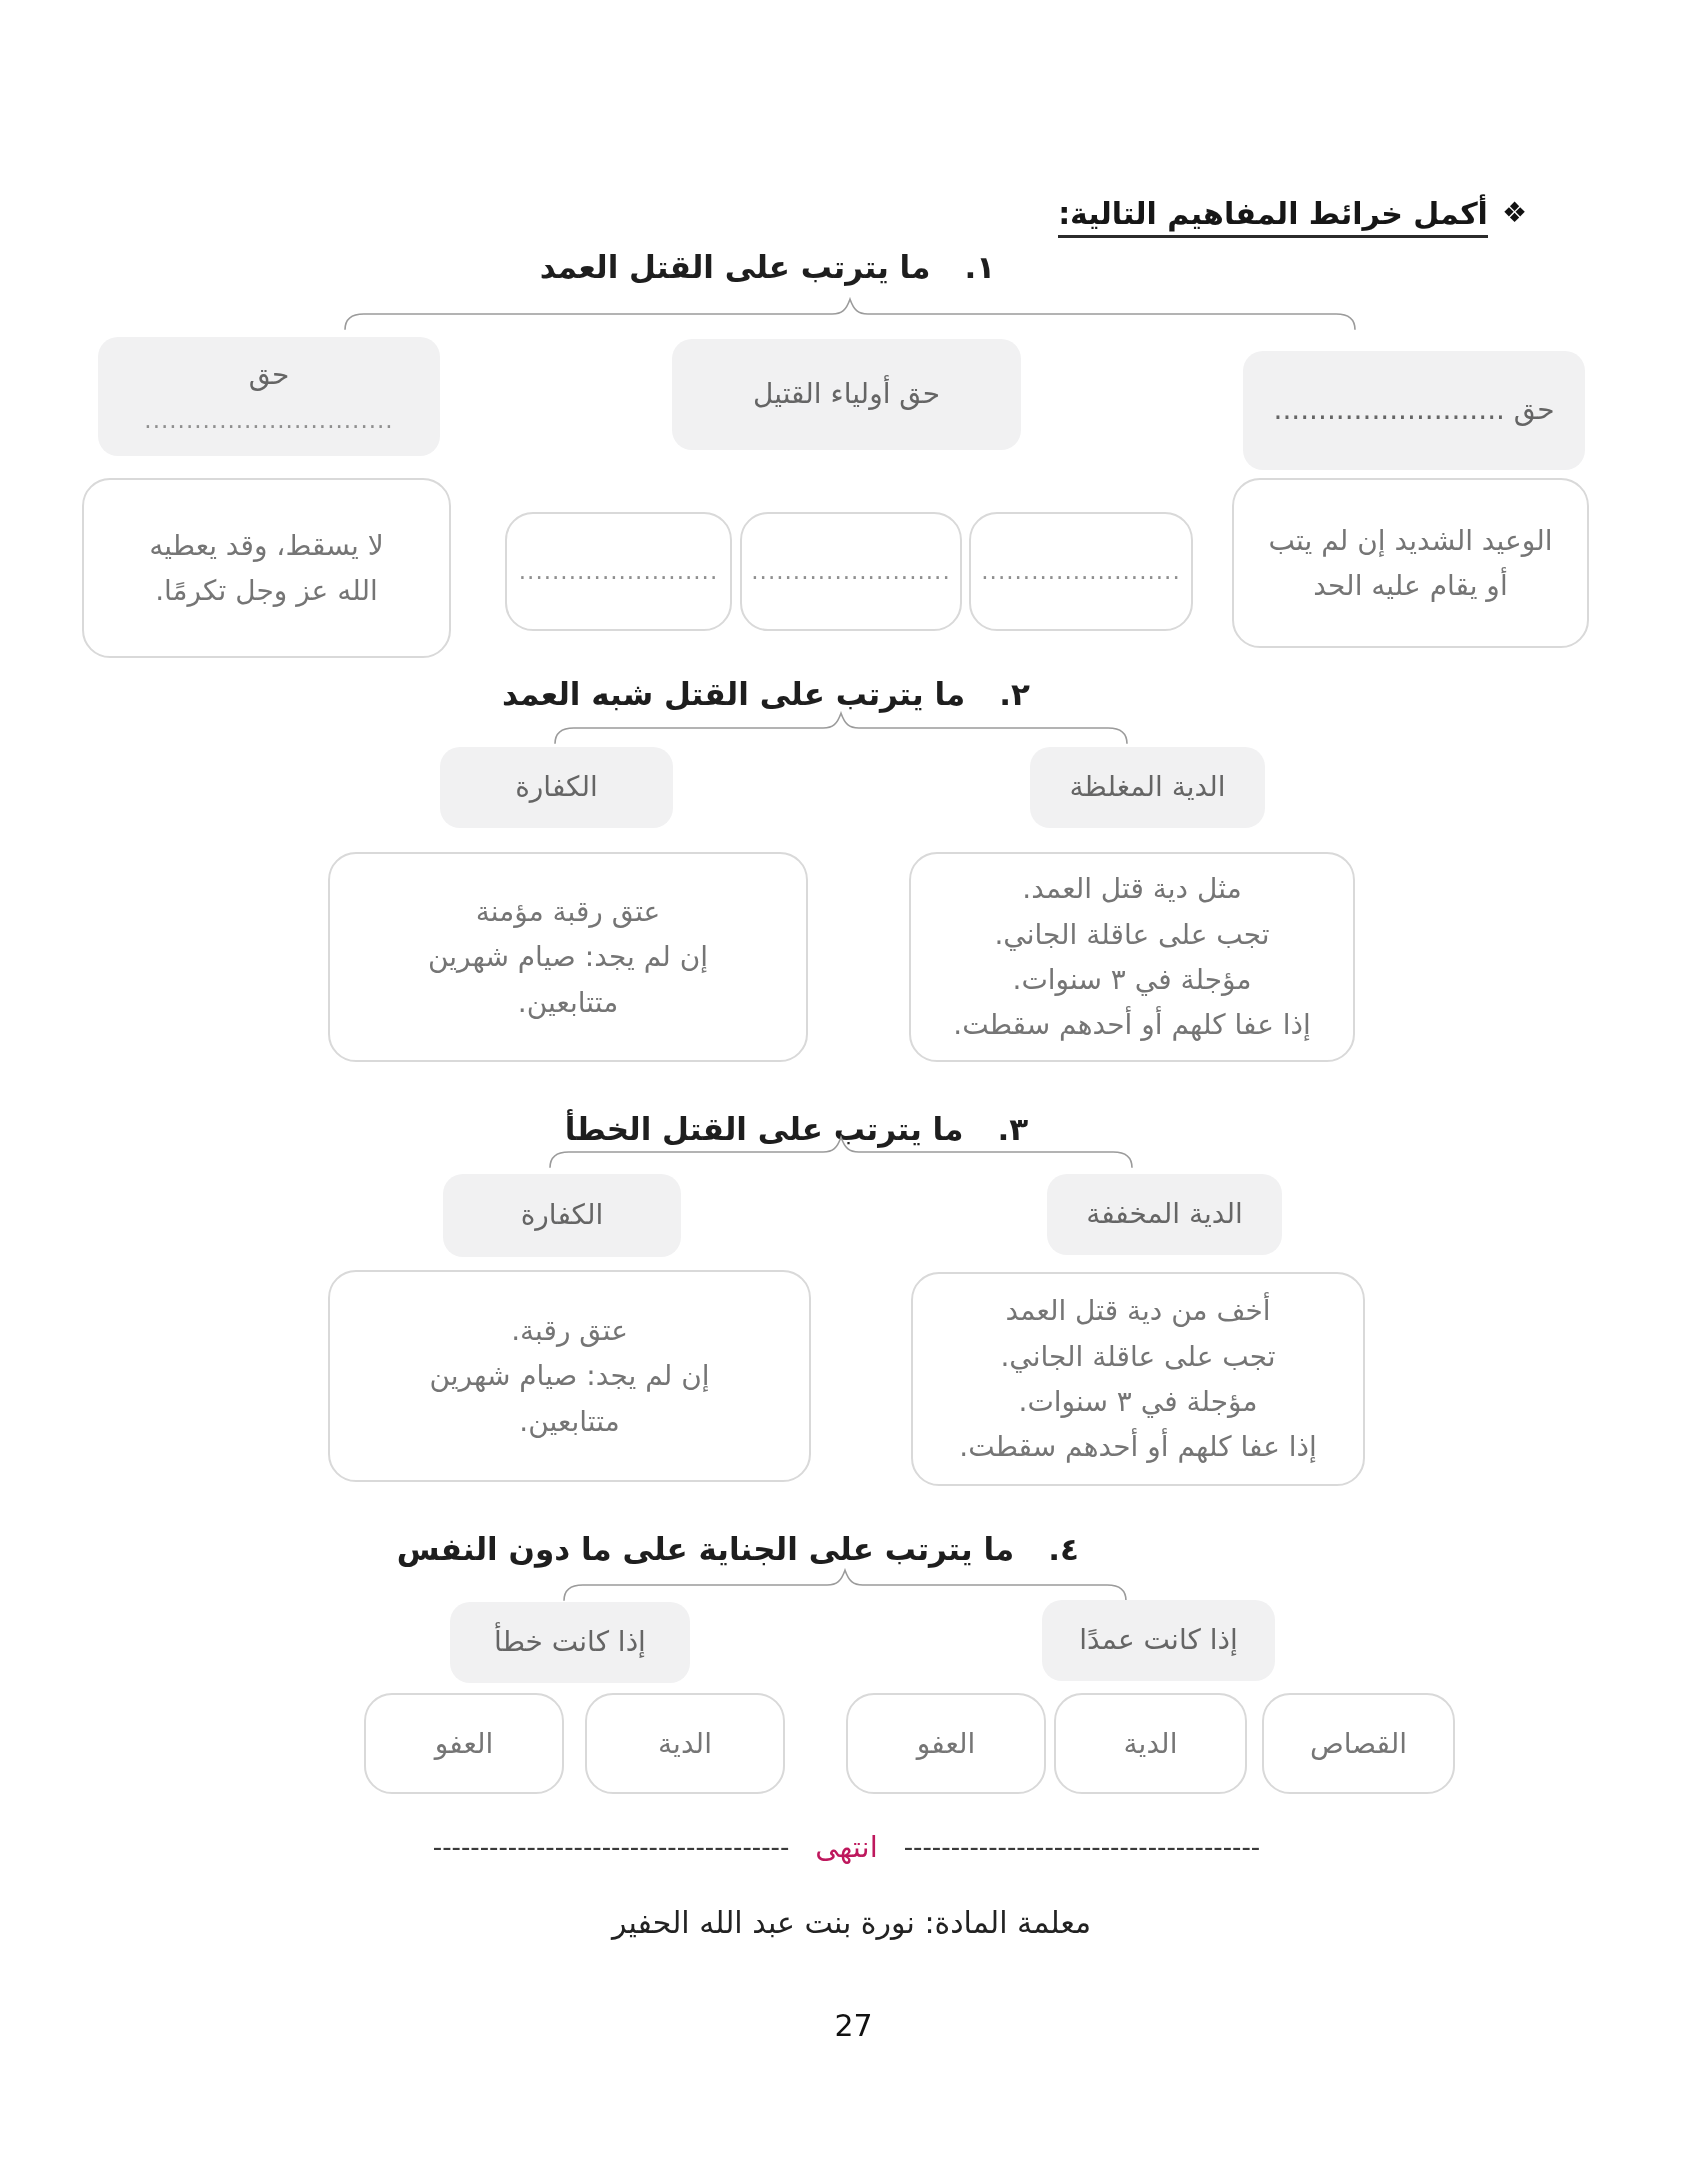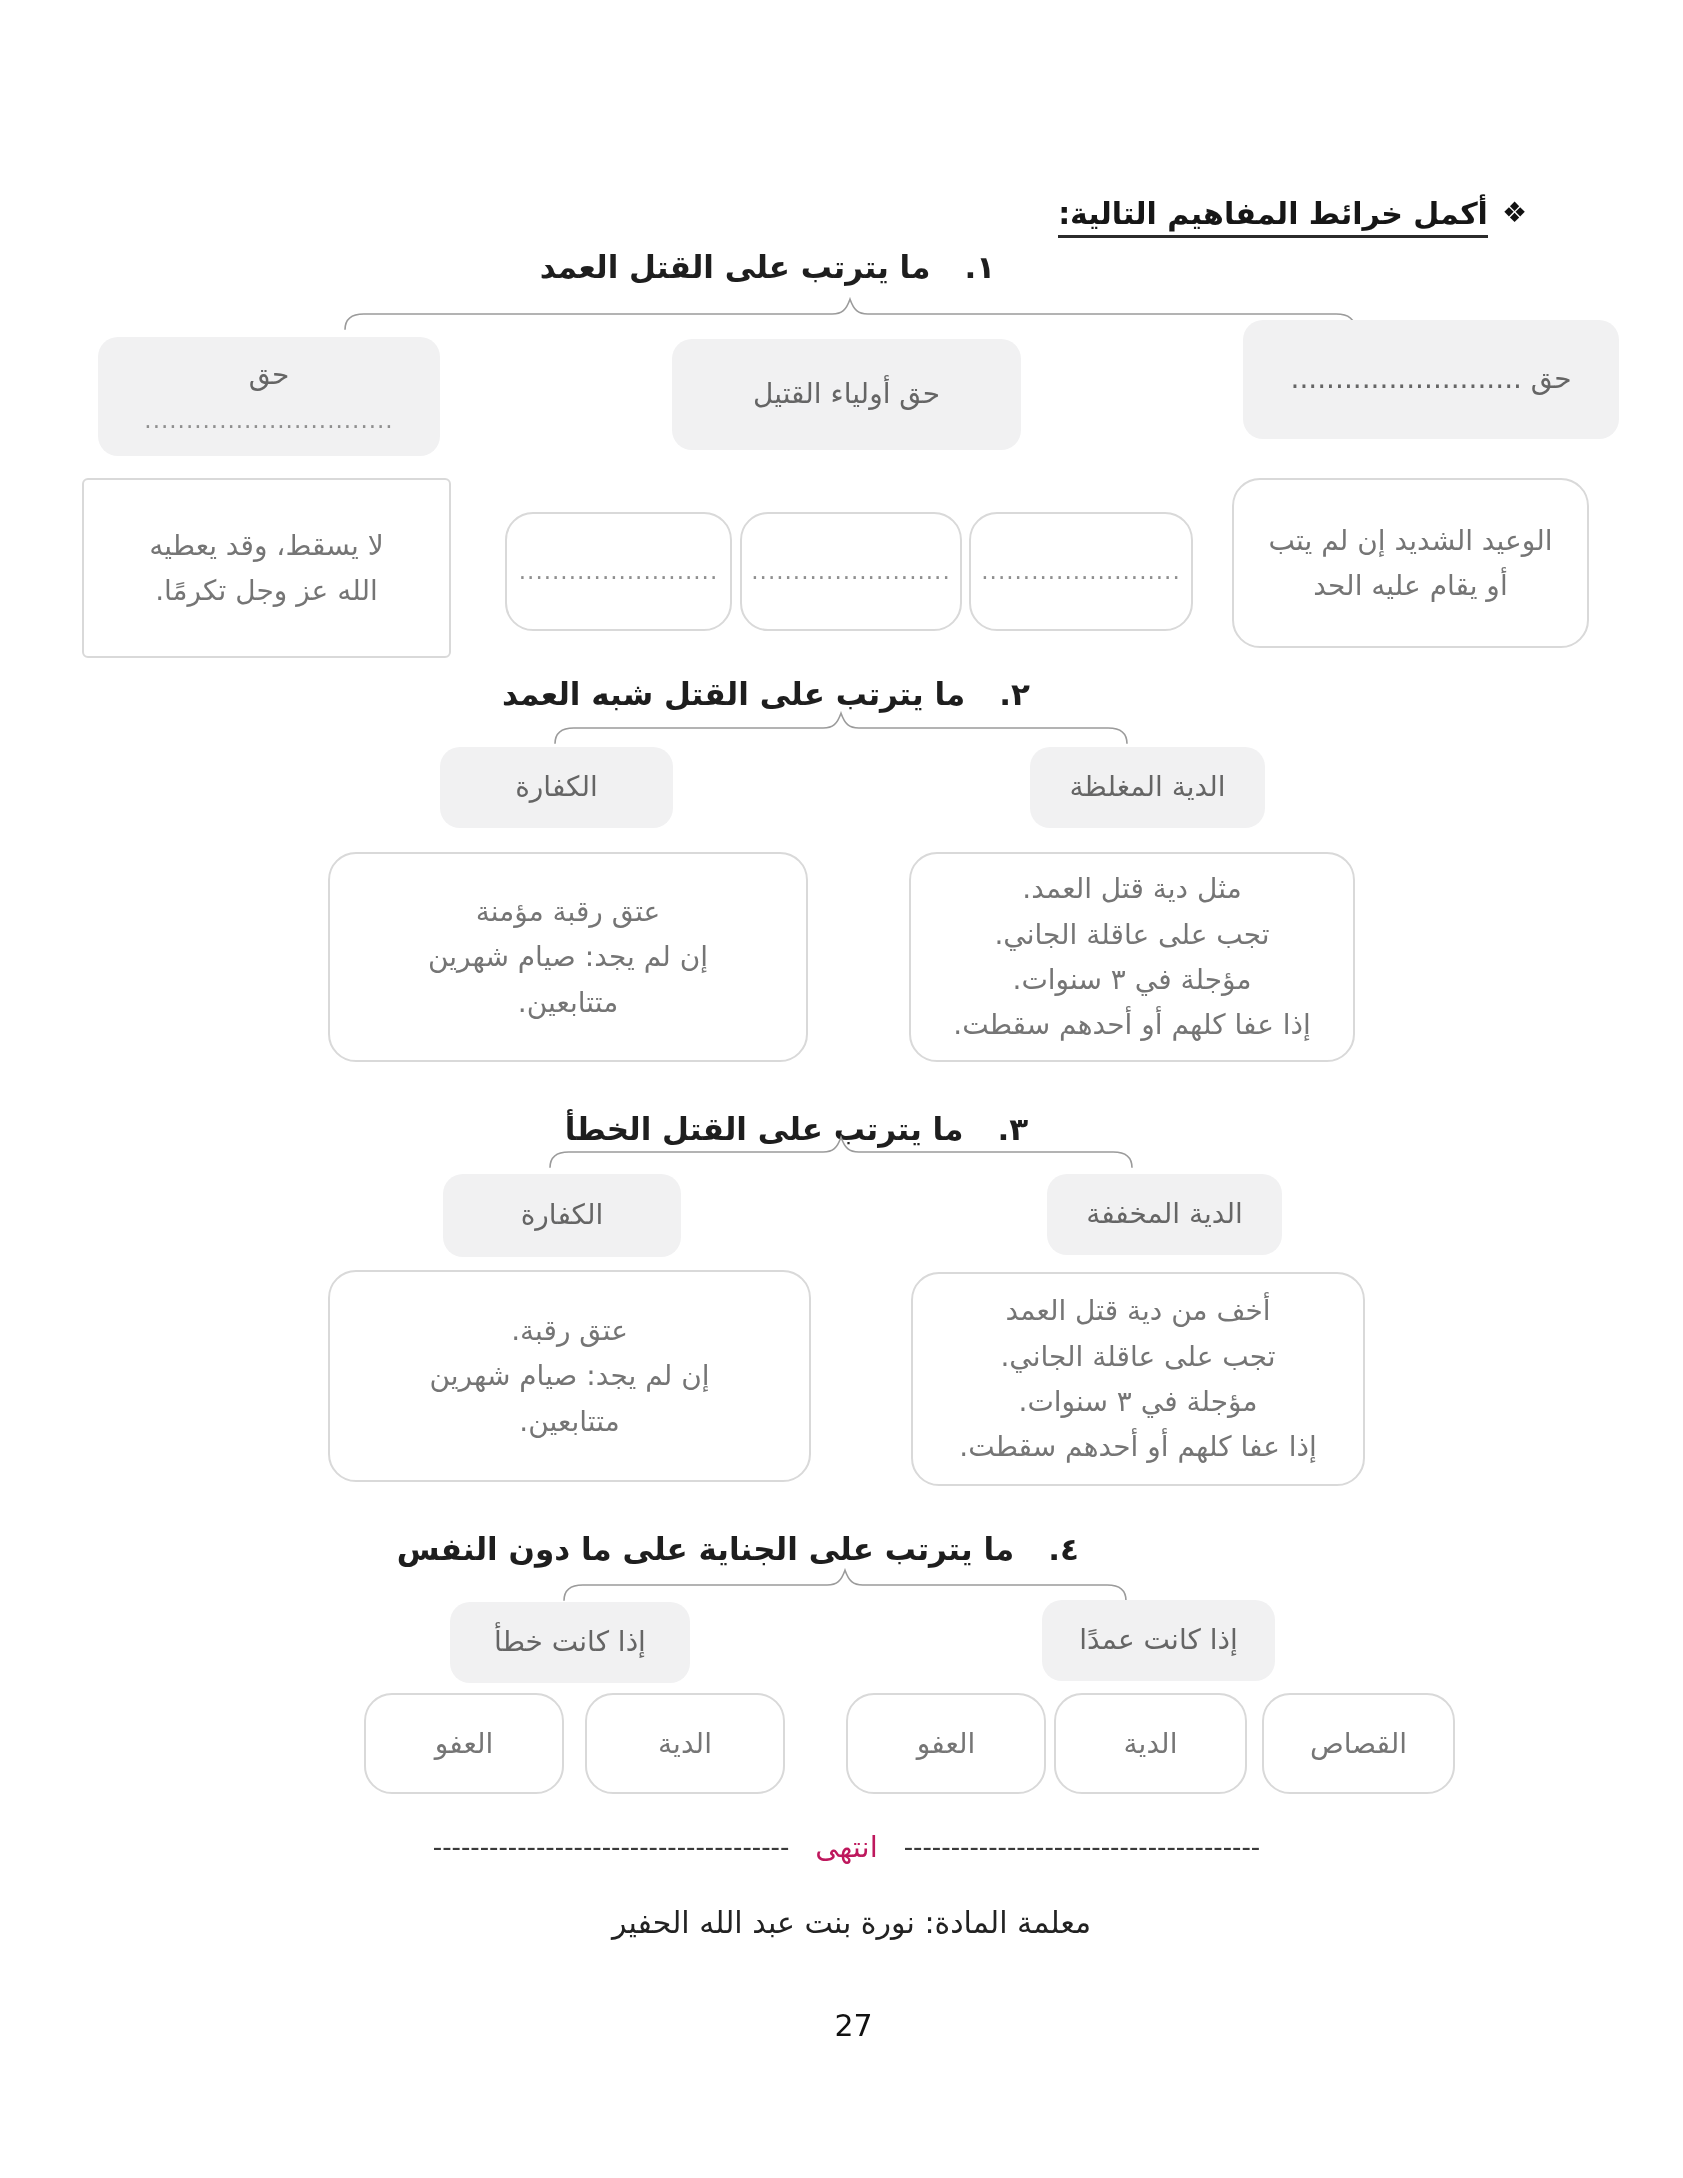--- a/index.html
+++ b/index.html
@@ -59,25 +59,25 @@
     <path d="M1,33 C1,22 7,17 20,17 L493,17 C503,17 507,13 511,2 C515,13 519,17 529,17 L1002,17 C1015,17 1021,22 1021,33" fill="none" stroke="#9b9b9b" stroke-width="1.6"></path>
   </svg>
 
   <div class="chip" style="left:672px;top:339px;width:349px;height:111px;">
     <div>حق أولياء القتيل</div>
   </div>
   <div class="chip" style="left:98px;top:337px;width:342px;height:119px;">
     <div>حق</div>
     <div class="dots">..............................</div>
   </div>
-  <div class="chip" style="left:1243px;top:320px;width:376px;height:119px;">
+  <div class="chip" style="left:1243px;top:351px;width:342px;height:119px;">
     <div>حق ..........................</div>
   </div>
 
-  <div class="card" style="left:82px;top:478px;width:365px;height:176px;border-radius:6px;">
+  <div class="card" style="left:82px;top:478px;width:365px;height:176px;">
     <div>لا يسقط، وقد يعطيه</div>
     <div>الله عز وجل تكرمًا.</div>
   </div>
   <div class="card" style="left:505px;top:512px;width:223px;height:115px;">
     <div class="dots">........................</div>
   </div>
   <div class="card" style="left:740px;top:512px;width:218px;height:115px;">
     <div class="dots">........................</div>
   </div>
   <div class="card" style="left:969px;top:512px;width:220px;height:115px;">

